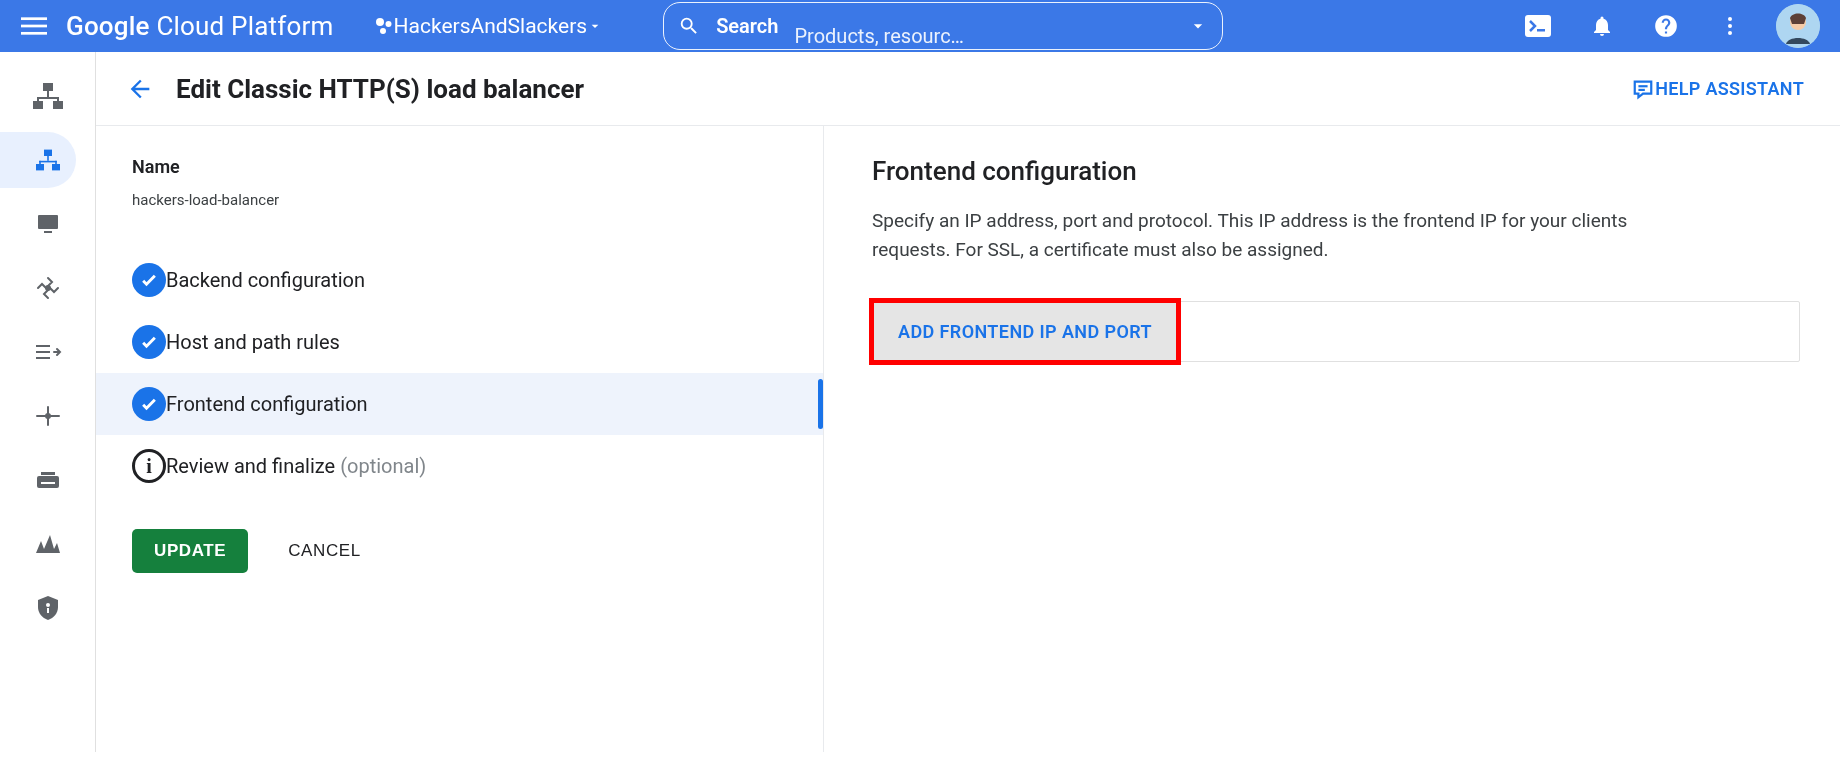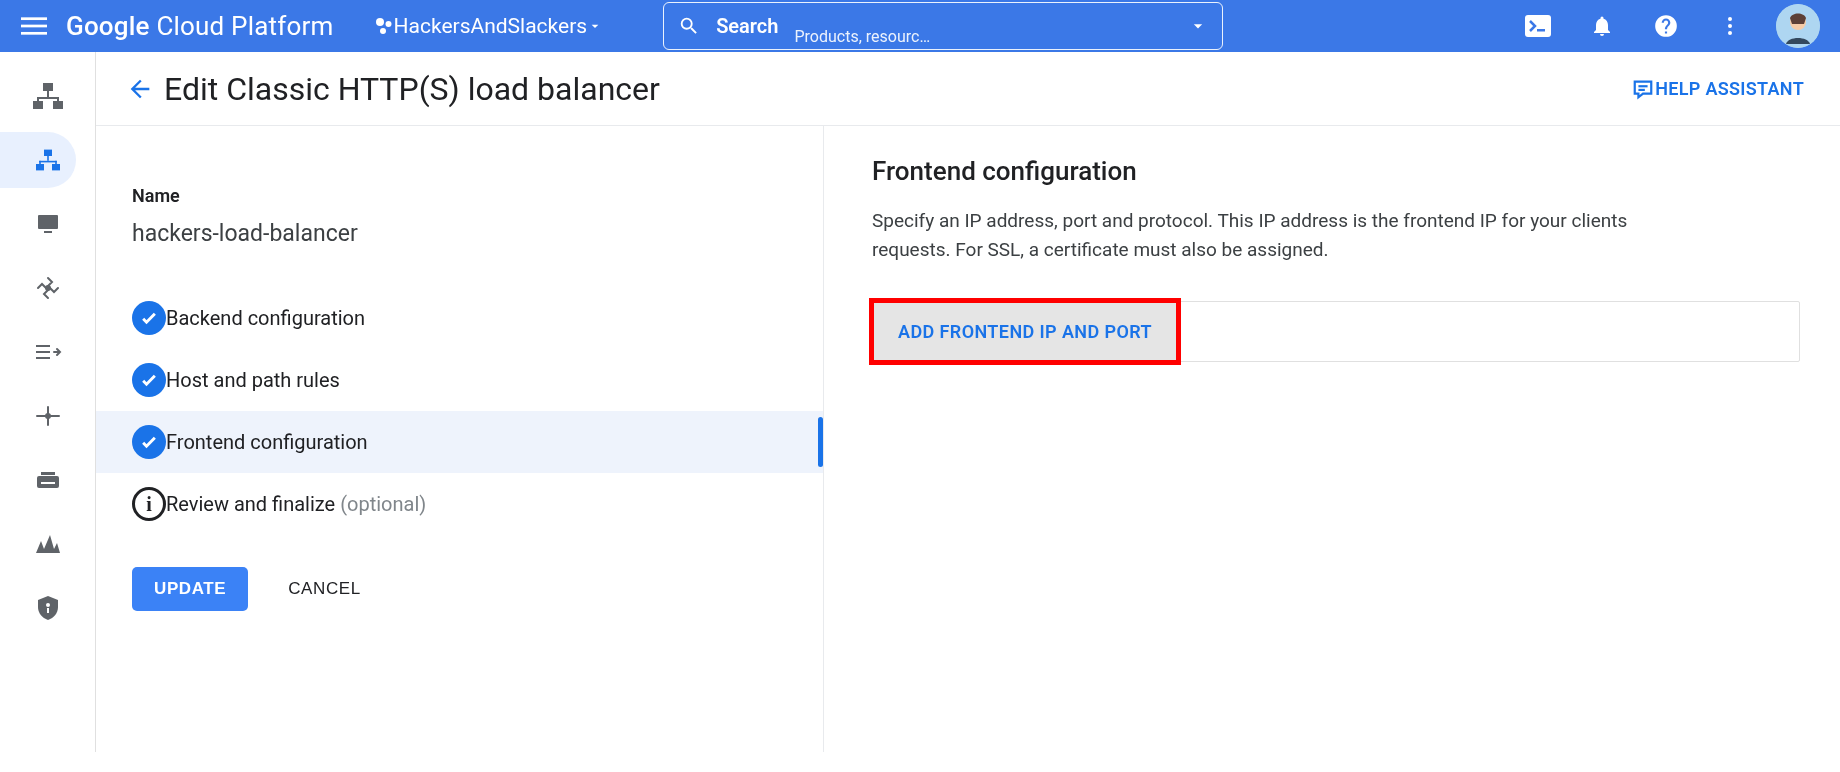--- a/index.html
+++ b/index.html
@@ -5,55 +5,55 @@
   * { box-sizing: border-box; margin: 0; padding: 0; }
   body { font-family: "Google Sans", Roboto, Arial, sans-serif; background: #fff; color: #202124; width: 1840px; height: 772px; overflow: hidden; }
 
   
   .topbar { display: flex; align-items: center; height: 52px; background: #3b78e7; color: #fff; padding: 0 20px 0 10px; }
   .hamburger { width: 48px; height: 48px; display:flex; align-items:center; justify-content:center; cursor:pointer; border-radius:50%; }
   .logo { display:flex; align-items:center; font-size: 26px; font-weight: 400; margin-left: 8px; letter-spacing: 0.2px; white-space: nowrap; }
   .logo .g { font-weight: 500; }
   .project-picker { display:flex; align-items:center; margin-left: 40px; gap: 0; cursor:pointer; font-size: 21px; }
   .project-dots { width:20px; height:20px;}
-  .searchbox { display:flex; align-items:center; margin-left: 60px; flex: 0 0 560px; height: 48px; border: 1px solid rgba(255,255,255,0.9); border-radius: 6px; padding: 0 14px; gap: 16px; }
+  .searchbox { display:flex; align-items:center; margin-left: 60px; flex: 0 0 560px; height: 48px; border: 1px solid rgba(255,255,255,0.9); border-radius: 17px; padding: 0 14px; gap: 16px; }
   .searchbox .lbl { font-weight: 600; font-size: 20px; }
-  .searchbox .ph { color: rgba(255,255,255,0.9); font-size: 16px; overflow:hidden; text-overflow: ellipsis; white-space:nowrap; flex:1;margin-top:20px; }
+  .searchbox .ph { color: rgba(255,255,255,0.9); font-size: 20px; overflow:hidden; text-overflow: ellipsis; white-space:nowrap; flex:1;margin-top:20px; }
   .top-right { margin-left: auto; display:flex; align-items:center; gap: 28px; }
   .top-right .iconbtn { width:36px; height:36px; display:flex; align-items:center; justify-content:center; cursor:pointer;}
   .avatar { width: 44px; height: 44px; border-radius: 50%; background: #a8d0f0; display:flex; align-items:center; justify-content:center; overflow:hidden; }
 
   
   .shell { display:flex; height: calc(100% - 72px); }
   .leftnav { width: 96px; border-right: 1px solid #e0e0e0; display:flex; flex-direction:column; align-items:center; padding-top: 16px; gap: 8px; }
   .leftnav .nav-item { width: 76px; height: 56px; display:flex; align-items:center; justify-content:center; border-radius: 0 28px 28px 0; margin-left: -20px; padding-left:20px; color:#5f6368; cursor:pointer; }
   .leftnav .nav-item.active { background: #e8f0fe; color:#1a73e8; }
 
   .main { flex:1; display:flex; flex-direction:column; }
   .pagehead { display:flex; align-items:center; height: 74px; padding: 0 36px 0 20px; border-bottom: 1px solid #e8eaed; }
   .back-arrow { width:48px; height:48px; display:flex; align-items:center; justify-content:center; cursor:pointer; color:#1a73e8; }
-  .page-title { font-size: 32px; font-weight: 400; margin-left: 0; }
+  .page-title { font-size: 26px; font-weight: 700; margin-left: 12px; }
   .help-assistant { margin-left:auto; display:flex; align-items:center; gap:1px; color:#1a73e8; font-weight:600; font-size:18px; letter-spacing:0.3px; cursor:pointer; }
 
   .content { flex:1; display:flex; }
   .left-panel { width: 728px; border-right: 1px solid #e8eaed; padding: 30px 0 0 0; }
   .name-block { padding: 0 36px 20px 36px; }
-  .name-label { font-size: 18px; font-weight: 600; margin-bottom: 14px; margin-top: 29px; }
-  .name-value { font-size: 23px; color:#3c4043; }
+  .name-label { font-size: 18px; font-weight: 600; margin-bottom: 14px; }
+  .name-value { font-size: 15px; color:#3c4043; }
 
   .steps { margin-top: 20px; }
   .step { display:flex; align-items:center; padding: 14px 36px; font-size: 20px; color:#202124; cursor:pointer; position:relative; }
   .step.selected { background:#eef3fc; }
   .step.selected::after { content:""; position:absolute; right:0; top:6px; bottom:6px; width:5px; background:#1a73e8; border-radius:3px; }
   .step .check { width:34px; height:34px; border-radius:50%; background:#1a73e8; display:flex; align-items:center; justify-content:center; }
   .step .info { width:34px; height:34px; border-radius:50%; border:3px solid #202124; display:flex; align-items:center; justify-content:center; font-family: Georgia, serif; font-weight:700; font-size:20px; }
   .step .optional { color:#80868b; }
 
   .actions { display:flex; align-items:center; gap: 40px; padding: 32px 36px; }
-  .btn-primary { background:#3b82f6; color:#fff; border:none; border-radius:5px; padding: 12px 22px; font-size:17px; font-weight:600; letter-spacing:0.6px; cursor:pointer; }
+  .btn-primary { background:#15803d; color:#fff; border:none; border-radius:5px; padding: 12px 22px; font-size:17px; font-weight:600; letter-spacing:0.6px; cursor:pointer; }
   .btn-flat { background:none; border:none; font-size:17px; font-weight:400; letter-spacing:0.6px; color:#202124; cursor:pointer; }
 
   .right-panel { flex:1; padding: 30px 40px 0 48px; }
   .rp-title { font-size: 26px; font-weight:500; margin-bottom: 20px; }
   .rp-desc { font-size: 19px; line-height: 1.55; color:#3c4043; max-width: 800px; }
   .add-box-wrap { margin-top: 36px; border: 1px solid #e0e0e0; border-radius:2px; }
   .add-box { display:inline-block; padding: 18px 24px; color:#1a73e8; font-weight:600; font-size:18px; letter-spacing:0.4px; cursor:pointer; border: 5px solid #ff0000; margin: -4px; background:#e5e5e5; }
 
   svg { display:block; }
 </style>

